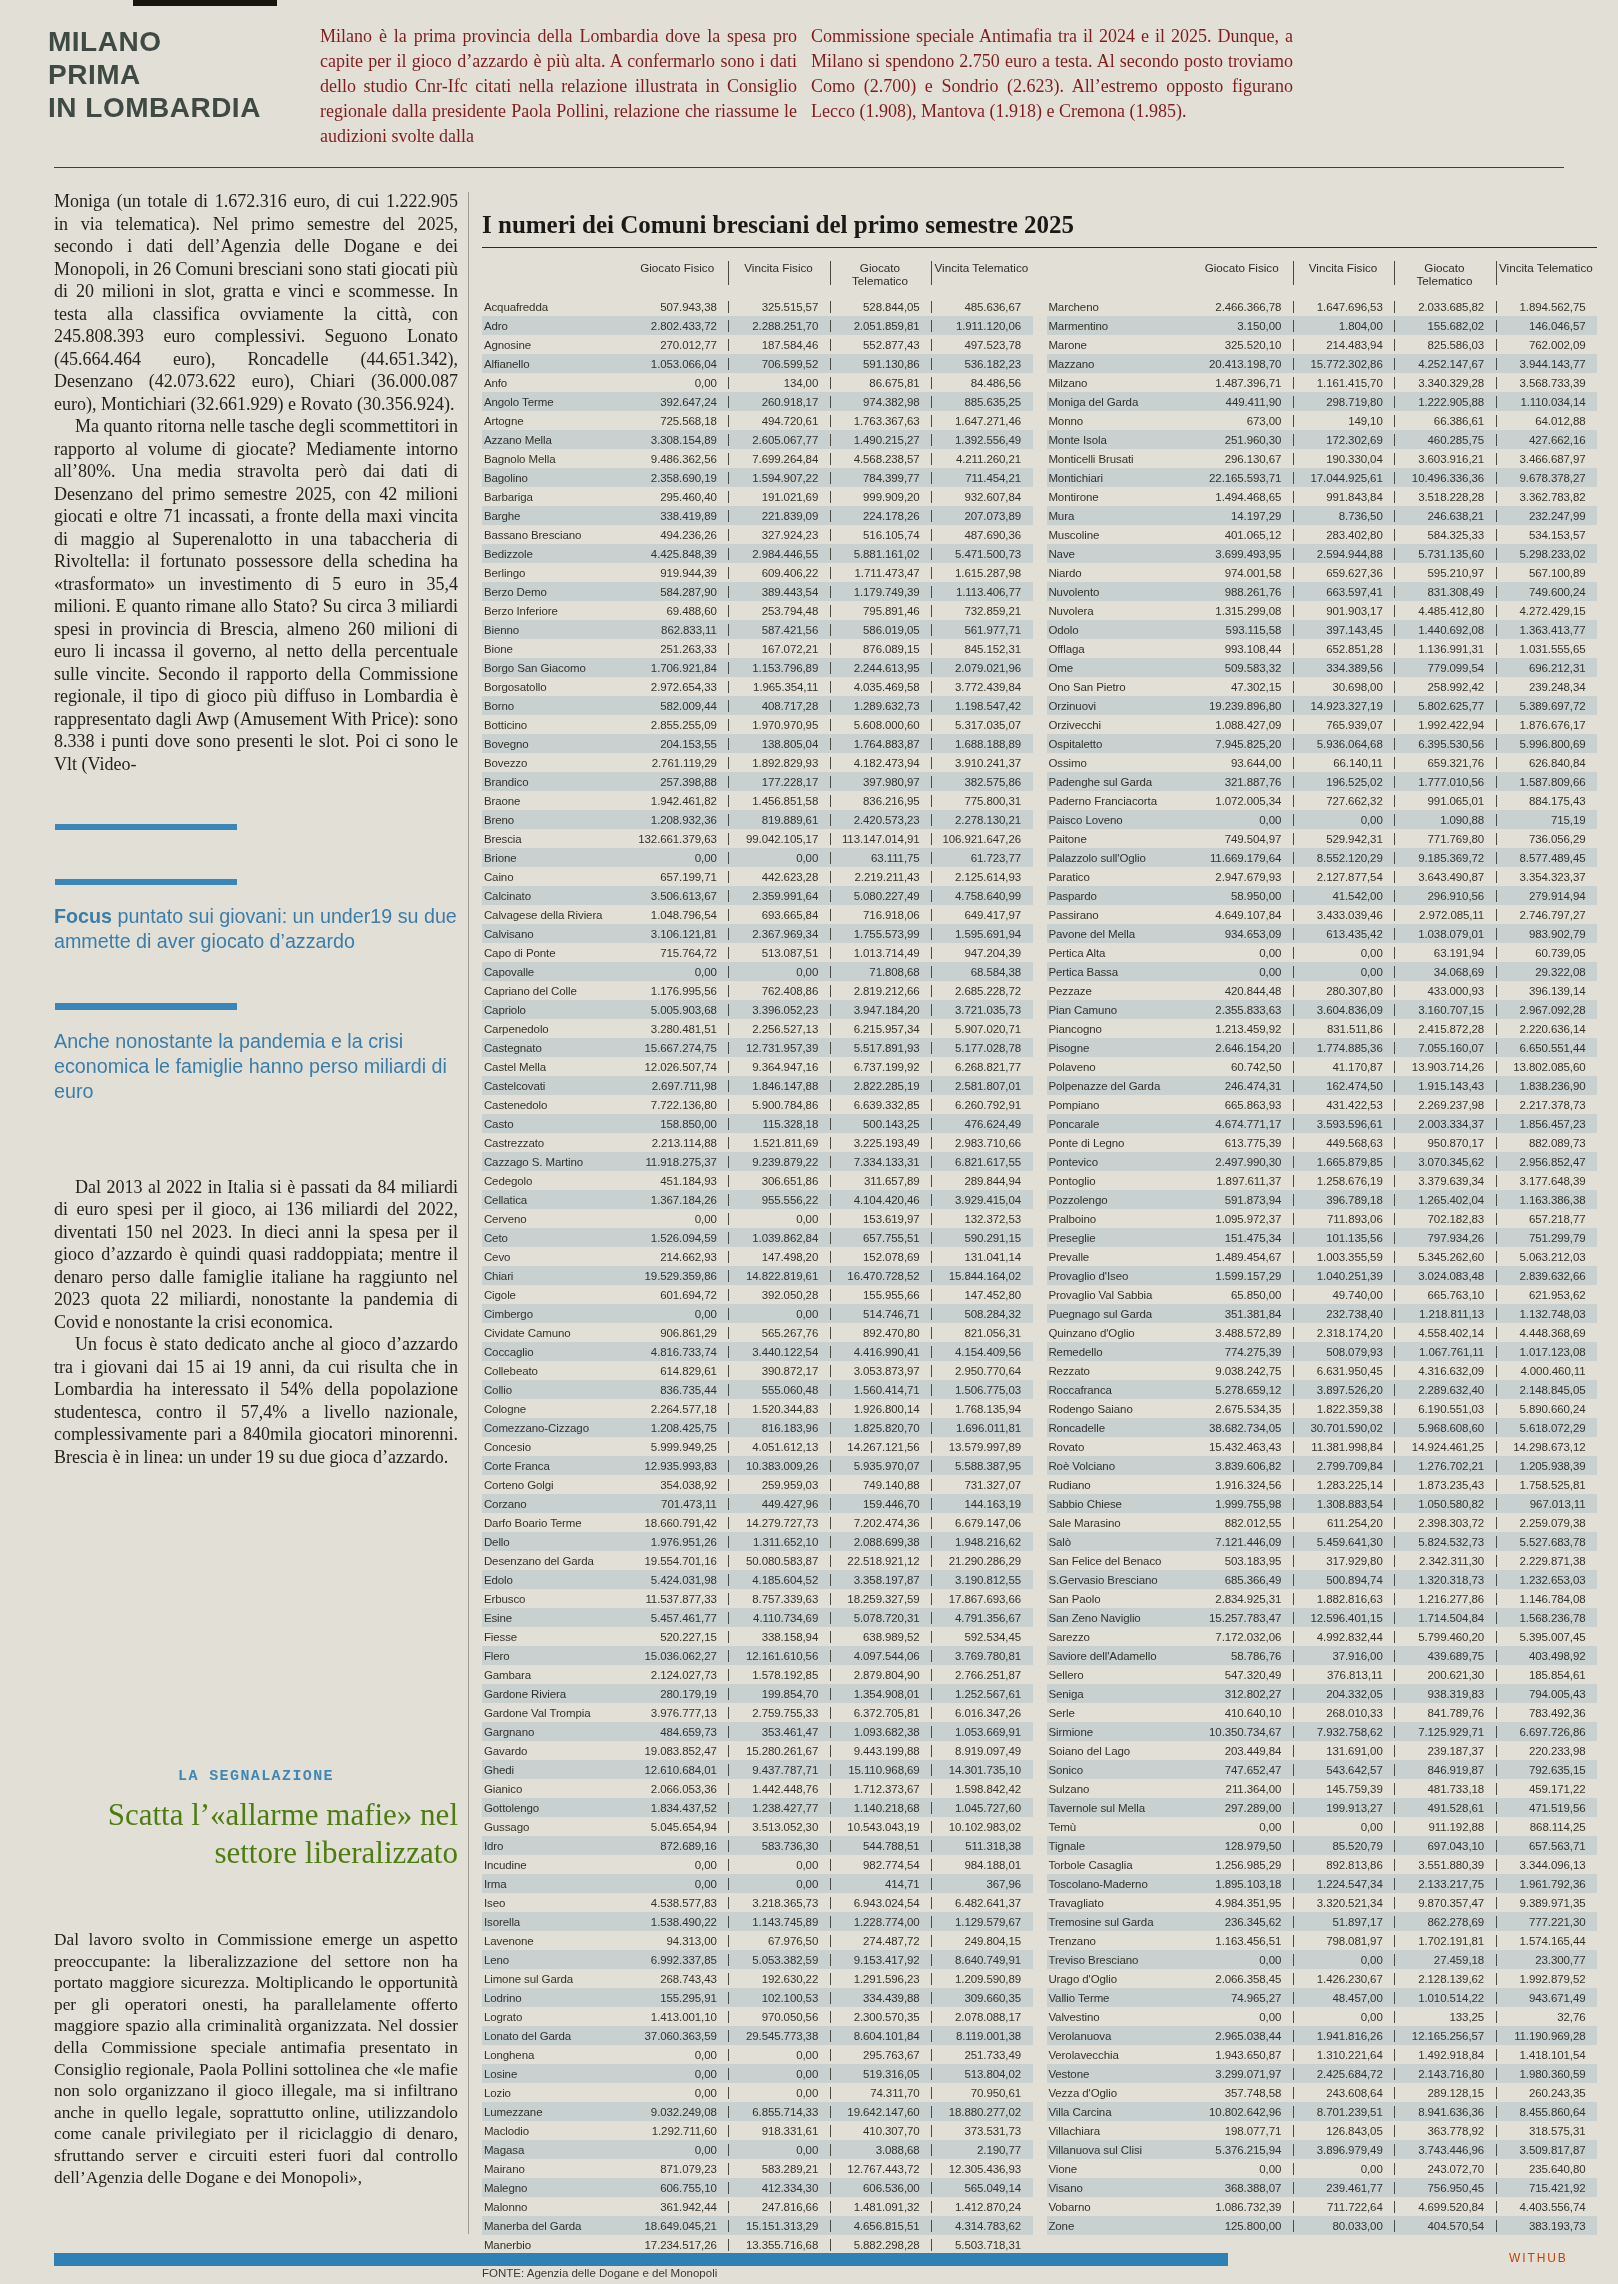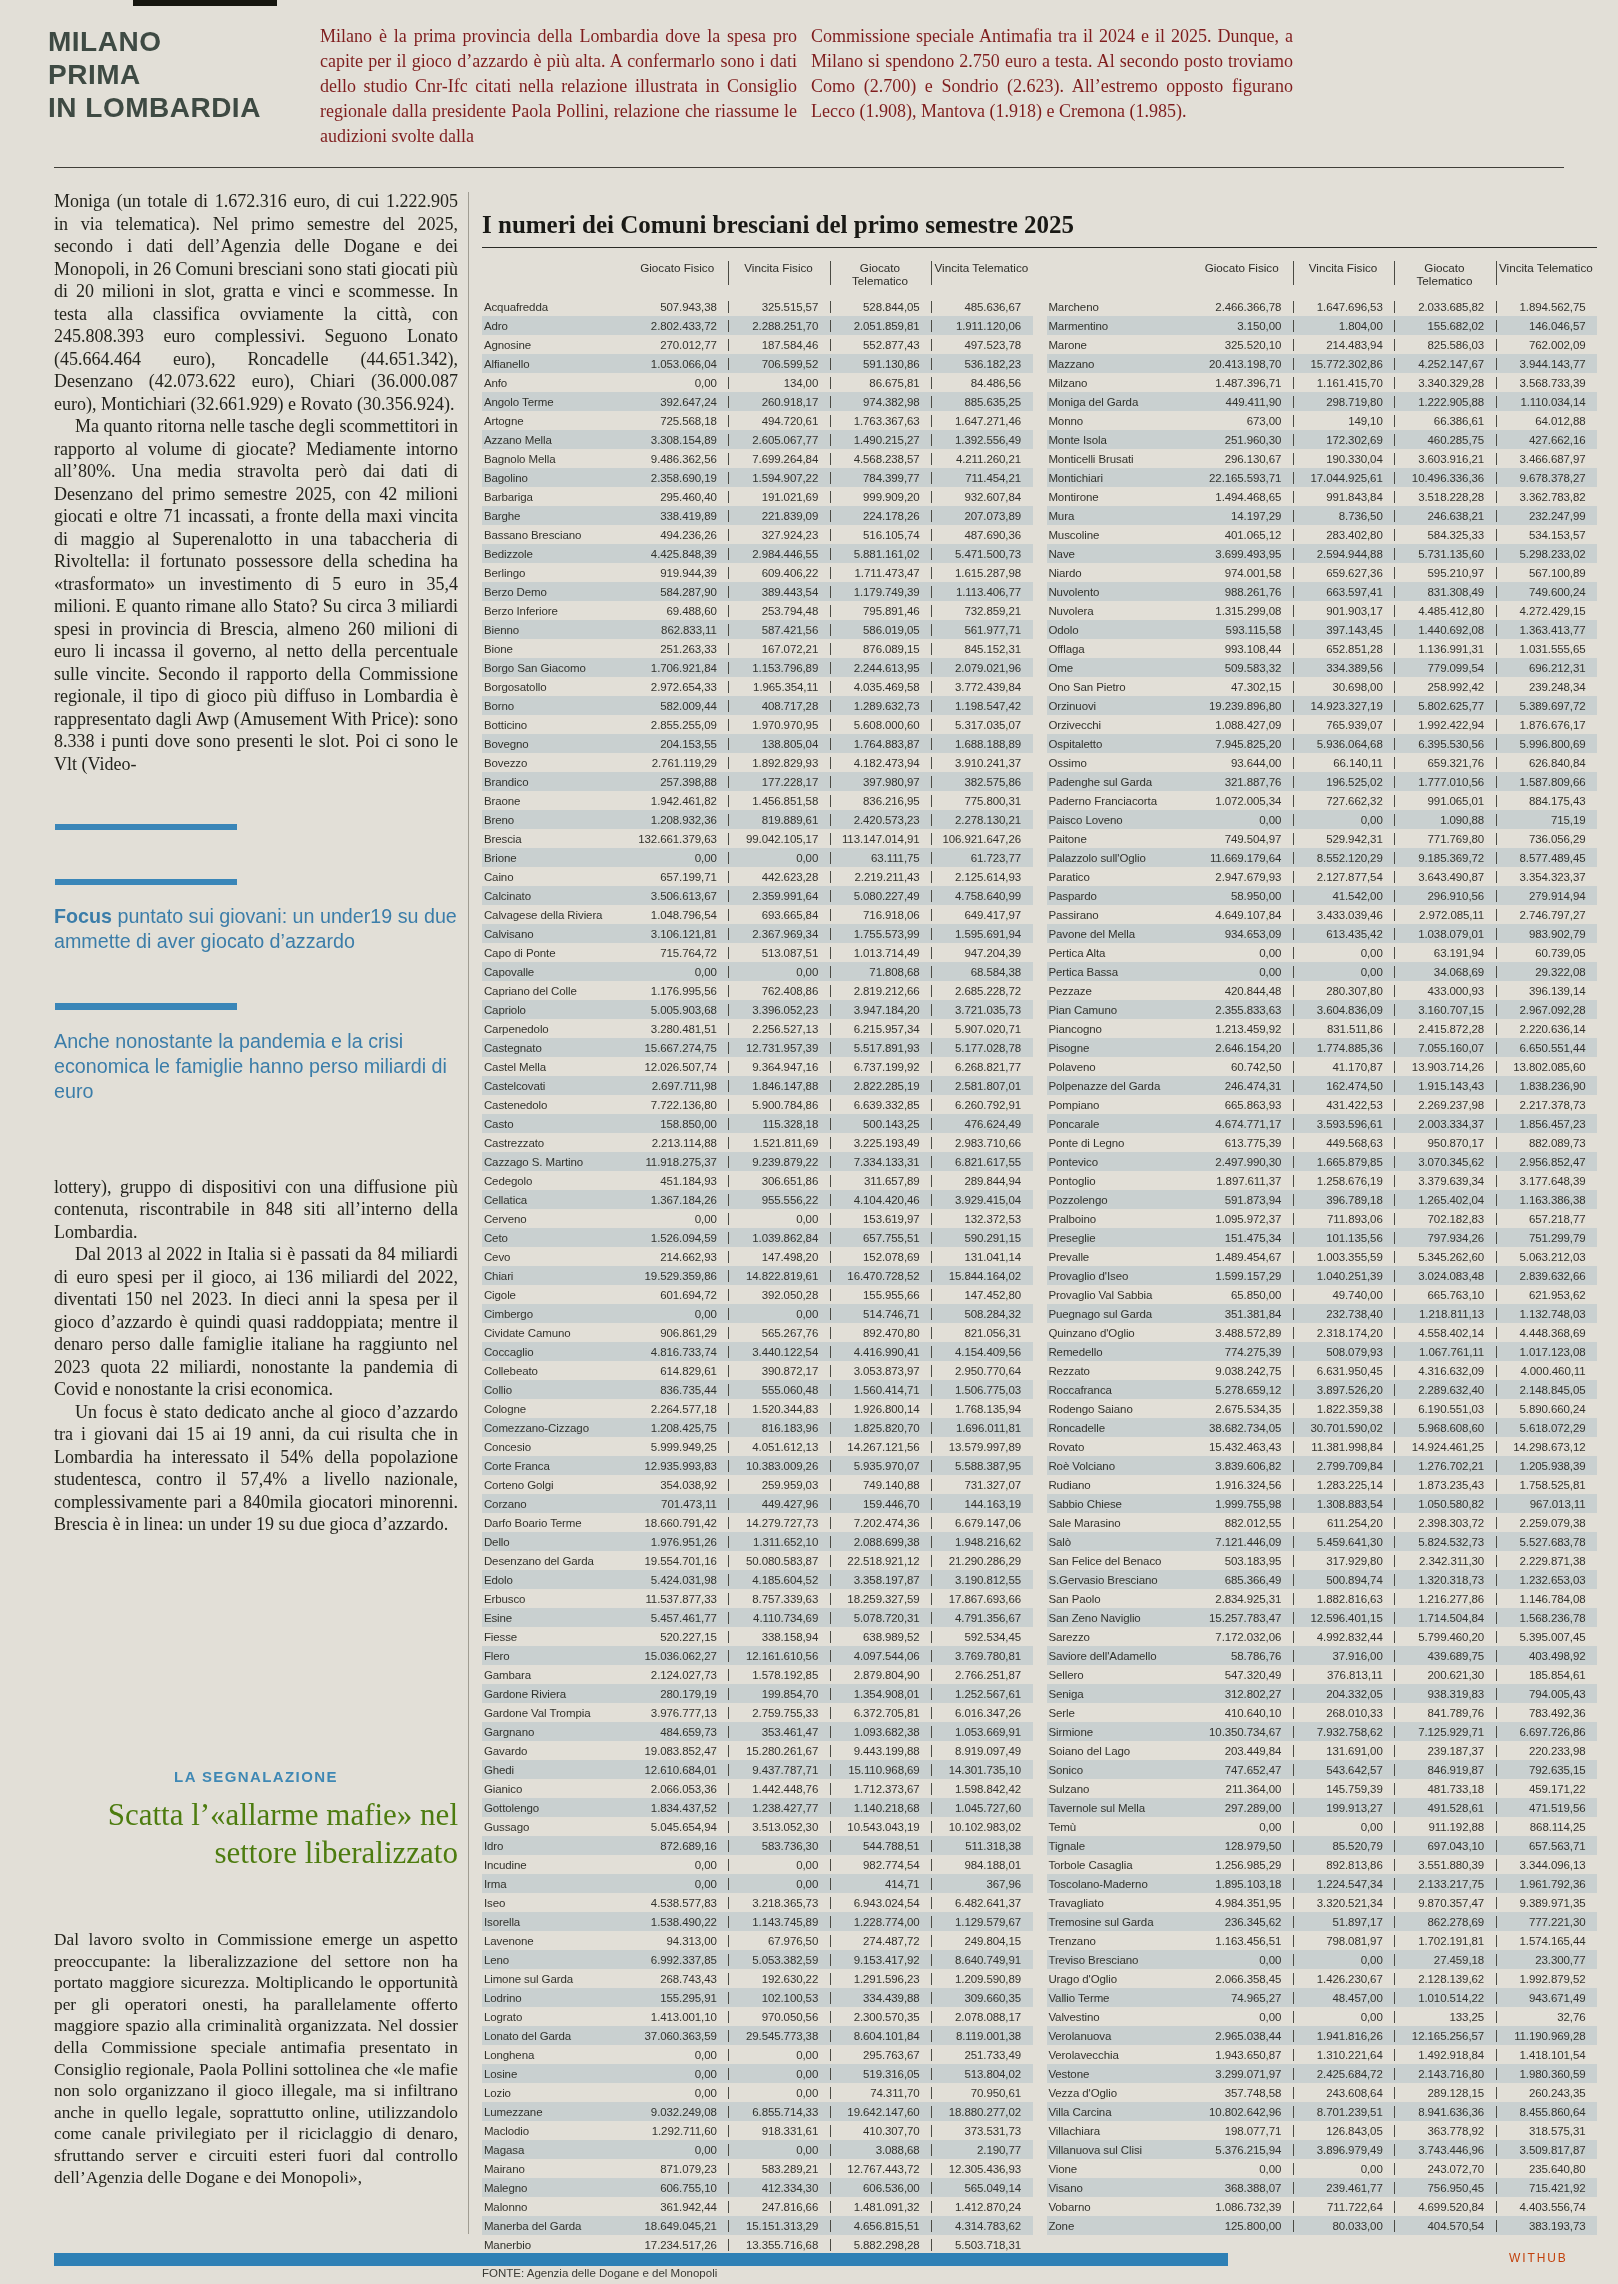--- a/index.html
+++ b/index.html
@@ -24,21 +24,21 @@
   .article{position:absolute;left:54px;top:190px;width:404px;font-size:18px;line-height:22.5px;text-align:justify;color:#23231c}
   .article p{margin:0}
   .article p.indent{text-indent:21px}
   .pull-quotes{margin:0 0 72px 0}
   .pq-rule{width:182px;height:6.2px;background:#3a86b8;margin:49px 0 19px 1px}
   .pq{font-family:"Liberation Sans", sans-serif;font-size:19.7px;line-height:25px;color:#3b7da9;text-align:left}
   .pq b{font-weight:bold}
 
   
   .segnalazione{position:absolute;left:54px;top:1768px;width:404px}
-  .seg-kicker{font-family:Liberation Sans, sans-serif;font-weight:bold;font-size:15px;letter-spacing:1.4px;color:#3f88b4;text-align:center}
+  .seg-kicker{font-family:Liberation Mono, monospace;font-weight:bold;font-size:15px;letter-spacing:1.4px;color:#3f88b4;text-align:center}
   .seg-headline{font-size:31px;line-height:38px;margin-top:11px;color:#4d7c0f;text-align:right}
   .seg-body{margin-top:57px;font-size:17.3px;line-height:21.6px;text-align:justify;color:#23231c}
 
   
   .gtable{position:absolute;left:482px;top:211px;width:1115px}
   .table-title{font-size:25px;font-weight:bold;color:#191915}
   .title-rule{height:1.4px;background:#2b2b26;margin-top:7.7px}
   .groups{display:flex;gap:14px;margin-top:12.5px}
   .group{flex:1;min-width:0}
   .t-head{display:flex;height:24px;margin-bottom:12.5px;align-items:flex-start;
@@ -75,21 +75,20 @@
 <div class="article">
   <p>Moniga (un totale di 1.672.316 euro, di cui 1.222.905 in via telematica). Nel primo semestre del 2025, secondo i dati dell’Agenzia delle Dogane e dei Monopoli, in 26 Comuni bresciani sono stati giocati più di 20 milioni in slot, gratta e vinci e scommesse. In testa alla classifica ovviamente la città, con 245.808.393 euro complessivi. Seguono Lonato (45.664.464 euro), Roncadelle (44.651.342), Desenzano (42.073.622 euro), Chiari (36.000.087 euro), Montichiari (32.661.929) e Rovato (30.356.924).</p>
   <p class="indent">Ma quanto ritorna nelle tasche degli scommettitori in rapporto al volume di giocate? Mediamente intorno all’80%. Una media stravolta però dai dati di Desenzano del primo semestre 2025, con 42 milioni giocati e oltre 71 incassati, a fronte della maxi vincita di maggio al Superenalotto in una tabaccheria di Rivoltella: il fortunato possessore della schedina ha «trasformato» un investimento di 5 euro in 35,4 milioni. E quanto rimane allo Stato? Su circa 3 miliardi spesi in provincia di Brescia, almeno 260 milioni di euro li incassa il governo, al netto della percentuale sulle vincite. Secondo il rapporto della Commissione regionale, il tipo di gioco più diffuso in Lombardia è rappresentato dagli Awp (Amusement With Price): sono 8.338 i punti dove sono presenti le slot. Poi ci sono le Vlt (Video-</p>
   <div class="pull-quotes">
       <div class="pq-rule"></div>
       <div class="pq-rule"></div>
       <div class="pq"><b>Focus</b> puntato sui giovani: un under19 su due ammette di aver giocato d’azzardo</div>
       <div class="pq-rule"></div>
       <div class="pq">Anche nonostante la pandemia e la crisi economica le famiglie hanno perso miliardi di euro</div>
     </div>
-  <p>lottery), gruppo di dispositivi con una diffusione più contenuta, riscontrabile in 848 siti all’interno della Lombardia.</p>
   <p class="indent">Dal 2013 al 2022 in Italia si è passati da 84 miliardi di euro spesi per il gioco, ai 136 miliardi del 2022, diventati 150 nel 2023. In dieci anni la spesa per il gioco d’azzardo è quindi quasi raddoppiata; mentre il denaro perso dalle famiglie italiane ha raggiunto nel 2023 quota 22 miliardi, nonostante la pandemia di Covid e nonostante la crisi economica.</p>
   <p class="indent">Un focus è stato dedicato anche al gioco d’azzardo tra i giovani dai 15 ai 19 anni, da cui risulta che in Lombardia ha interessato il 54% della popolazione studentesca, contro il 57,4% a livello nazionale, complessivamente pari a 840mila giocatori minorenni. Brescia è in linea: un under 19 su due gioca d’azzardo.</p>
 </div>
 
 <div class="segnalazione">
   <div class="seg-kicker">LA SEGNALAZIONE</div>
   <div class="seg-headline">Scatta l’«allarme mafie» nel settore liberalizzato</div>
   <div class="seg-body">Dal lavoro svolto in Commissione emerge un aspetto preoccupante: la liberalizzazione del settore non ha portato maggiore sicurezza. Moltiplicando le opportunità per gli operatori onesti, ha parallelamente offerto maggiore spazio alla criminalità organizzata. Nel dossier della Commissione speciale antimafia presentato in Consiglio regionale, Paola Pollini sottolinea che «le mafie non solo organizzano il gioco illegale, ma si infiltrano anche in quello legale, soprattutto online, utilizzandolo come canale privilegiato per il riciclaggio di denaro, sfruttando server e circuiti esteri fuori dal controllo dell’Agenzia delle Dogane e dei Monopoli»,</div>
 </div>
 

